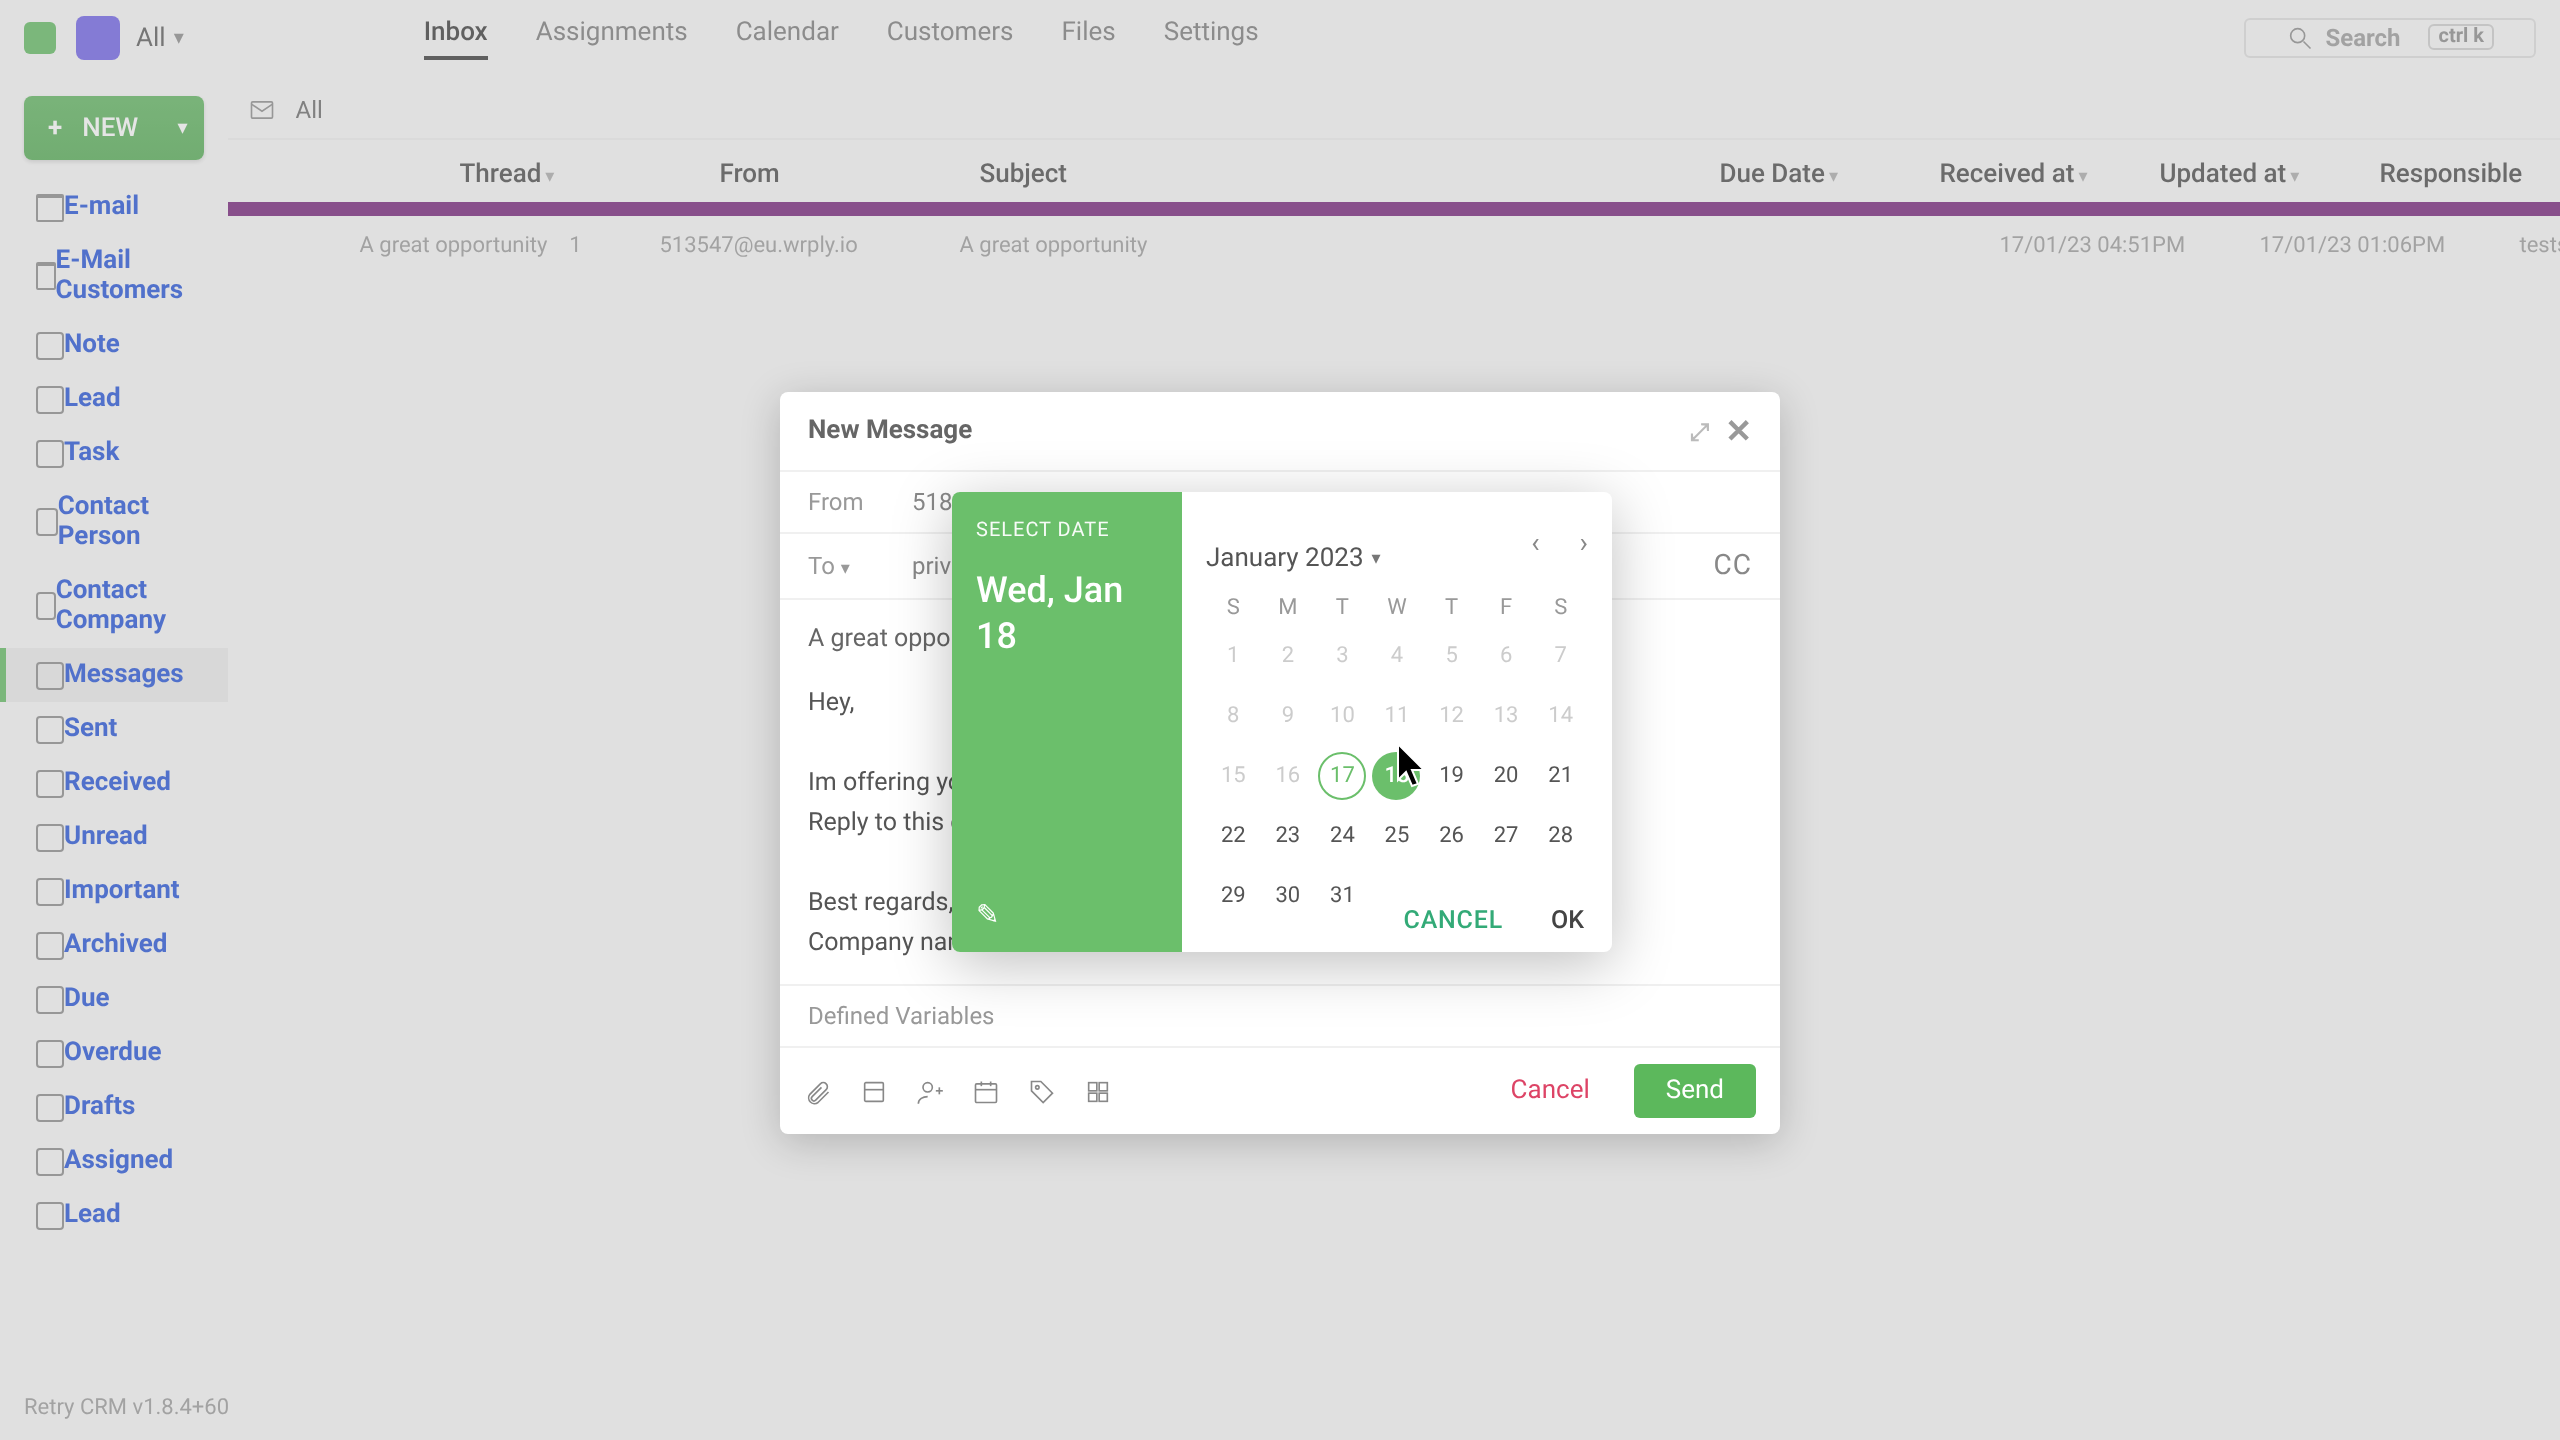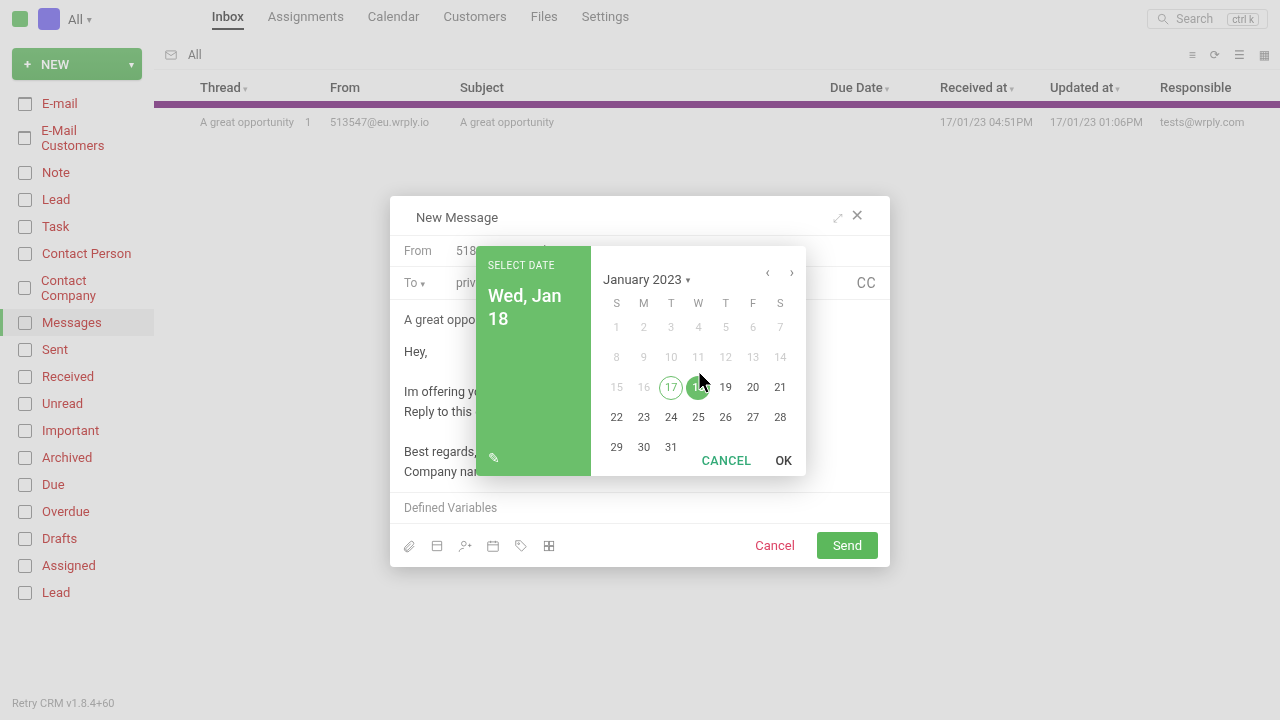--- a/index.html
+++ b/index.html
@@ -7,57 +7,57 @@
 .app { display: flex; height: 100%; }
 .scrim { position: absolute; inset: 0; background: rgba(180,180,180,0.35); z-index: 50; }
 
 
 .topbar { position: absolute; top: 0; left: 0; right: 0; height: 38px; display: flex; align-items: center; padding: 0 12px; font-size: 13px; color: #555; }
 .topbar .logo { width: 16px; height: 16px; background: #5cb85c; border-radius: 3px; margin-right: 10px; }
 .topbar .avatar { width: 22px; height: 22px; background: #6b5ce7; border-radius: 4px; margin-right: 8px; }
 .topbar .tabs { display: flex; gap: 24px; margin-left: 120px; }
 .topbar .tab { color: #777; cursor: pointer; }
 .topbar .tab.active { color: #333; font-weight: 500; border-bottom: 2px solid #333; padding-bottom: 4px; }
-.topbar .search { margin-left: auto; display: flex; align-items: flex-end; gap: 6px; border: 1px solid #ddd; border-radius: 3px; padding: 2px 8px; font-size: 12px; color: #999; }
+.topbar .search { margin-left: auto; display: flex; align-items: flex-start; gap: 6px; border: 1px solid #ddd; border-radius: 3px; padding: 2px 20px; font-size: 12px; color: #999; font-weight: bold; }
 .topbar .kbd { border: 1px solid #ccc; border-radius: 3px; padding: 0 4px; font-size: 10px; color: #888; margin-left: 8px; }
 
 
 .sidebar { width: 175px; padding-top: 48px; background: #f8f8f8; font-size: 13px; color: #555; }
 .new-btn { margin: 0 12px 10px 12px; background: linear-gradient(#5ab35a,#4ea94e); color: #fff; border-radius: 4px; height: 32px; display: flex; align-items: center; padding: 0 12px; font-weight: 500; position: relative; box-shadow: 0 1px 2px rgba(0,0,0,0.15);}
 .new-btn .plus { margin-right: 10px; font-weight: bold; }
 .new-btn .chev { position: absolute; right: 8px; font-size: 10px; }
-.side-item { display: flex; align-items: center; gap: 10px; padding: 6px 18px; color: #b91c1c; cursor: pointer; }
+.side-item { display: flex; align-items: center; gap: 0; padding: 6px 18px; color: #1d4ed8; cursor: pointer; font-weight: bold; }
 .side-item.active { background: #ececec; border-left: 3px solid #5cb85c; padding-left: 15px; }
 .side-item .icon { width: 14px; height: 14px; border: 1.2px solid #888; border-radius: 2px; }
 .side-item .icon.env { border-radius: 1px; position: relative; }
 .side-item .icon.env::after{content:'';position:absolute;inset:0;border-top:1.2px solid #888;transform:rotate(0deg) skewY(0deg);}
 .side-item .icon.phone { border-radius: 3px; }
 
 
 .main { flex: 1; padding-top: 40px; }
 .filter-row { height: 30px; display: flex; align-items: center; padding: 0 10px; font-size: 12px; color: #666; gap: 10px; border-bottom: 1px solid #eee; }
 .filter-row .right-ico { margin-left: auto; display: flex; gap: 14px; color: #888; }
 .cols { display: flex; padding: 10px 10px 6px 46px; font-size: 13px; color: #444; font-weight: 500; border-bottom: 7px solid #701a75; justify-content: center; }
 .cols .col { flex: 0 0 auto; }
 .row1 { display: flex; padding: 8px 10px 8px 46px; font-size: 11px; color: #999; }
-.row1 .cell { flex: 0 0 auto; }
+.row1 .cell { flex: 0 0 auto; margin-left: 20px; }
 .cols .thread, .row1 .thread { width: 130px; }
 .cols .from, .row1 .from { width: 130px; }
 .cols .subj, .row1 .subj { width: 370px; }
 .cols .due, .row1 .due { width: 110px; }
 .cols .recv, .row1 .recv { width: 110px; }
 .cols .upd, .row1 .upd { width: 110px; }
 .cols .resp, .row1 .resp { width: 110px; }
 .sort-chev { font-size: 9px; color: #aaa; margin-left: 2px; }
 
 .version-tag { position: absolute; bottom: 10px; left: 12px; font-size: 11px; color: #999; }
 
 
 .compose { position: absolute; left: 390px; top: 196px; width: 500px; background: #fff; border-radius: 4px; box-shadow: 0 4px 20px rgba(0,0,0,0.2); z-index: 60; font-size: 13px; color: #555; }
-.compose-head { display: flex; align-items: flex-end; padding: 10px 26px; color: #666; font-weight: 400; }
+.compose-head { display: flex; align-items: center; padding: 10px 14px; color: #666; font-weight: 700; }
 .compose-head .close { margin-left: auto; color: #999; cursor: pointer; font-size: 16px; margin-left: 8px;}
 .compose-head .expand { margin-left: auto; color: #bbb; font-size: 12px; cursor: pointer;}
 .compose-field { display: flex; align-items: center; padding: 8px 14px; border-top: 1px solid #f0f0f0; color: #888; font-size: 12px; gap: 12px; }
 .compose-field .lbl { width: 40px; color: #999; }
 .compose-field .cc { margin-left: auto; color: #888; font-size: 14px; letter-spacing: 0.5px;}
 .compose-body { padding: 10px 14px; font-size: 12.5px; color: #555; line-height: 1.6; min-height: 140px; border-top: 1px solid #f0f0f0;}
 .compose-body .subject-line { font-weight: 400; color: #666; margin-bottom: 12px; }
 .defined-vars { padding: 8px 14px; color: #999; font-size: 12px; border-top: 1px solid #f0f0f0; display: flex; align-items: center; gap: 12px;}
 .cust-vars { padding: 8px 14px; font-size: 12px; display: flex; align-items: center; gap: 18px; color: #888; border-top: 1px solid #f0f0f0;}
 .cust-vars .cv { color: #444; }

